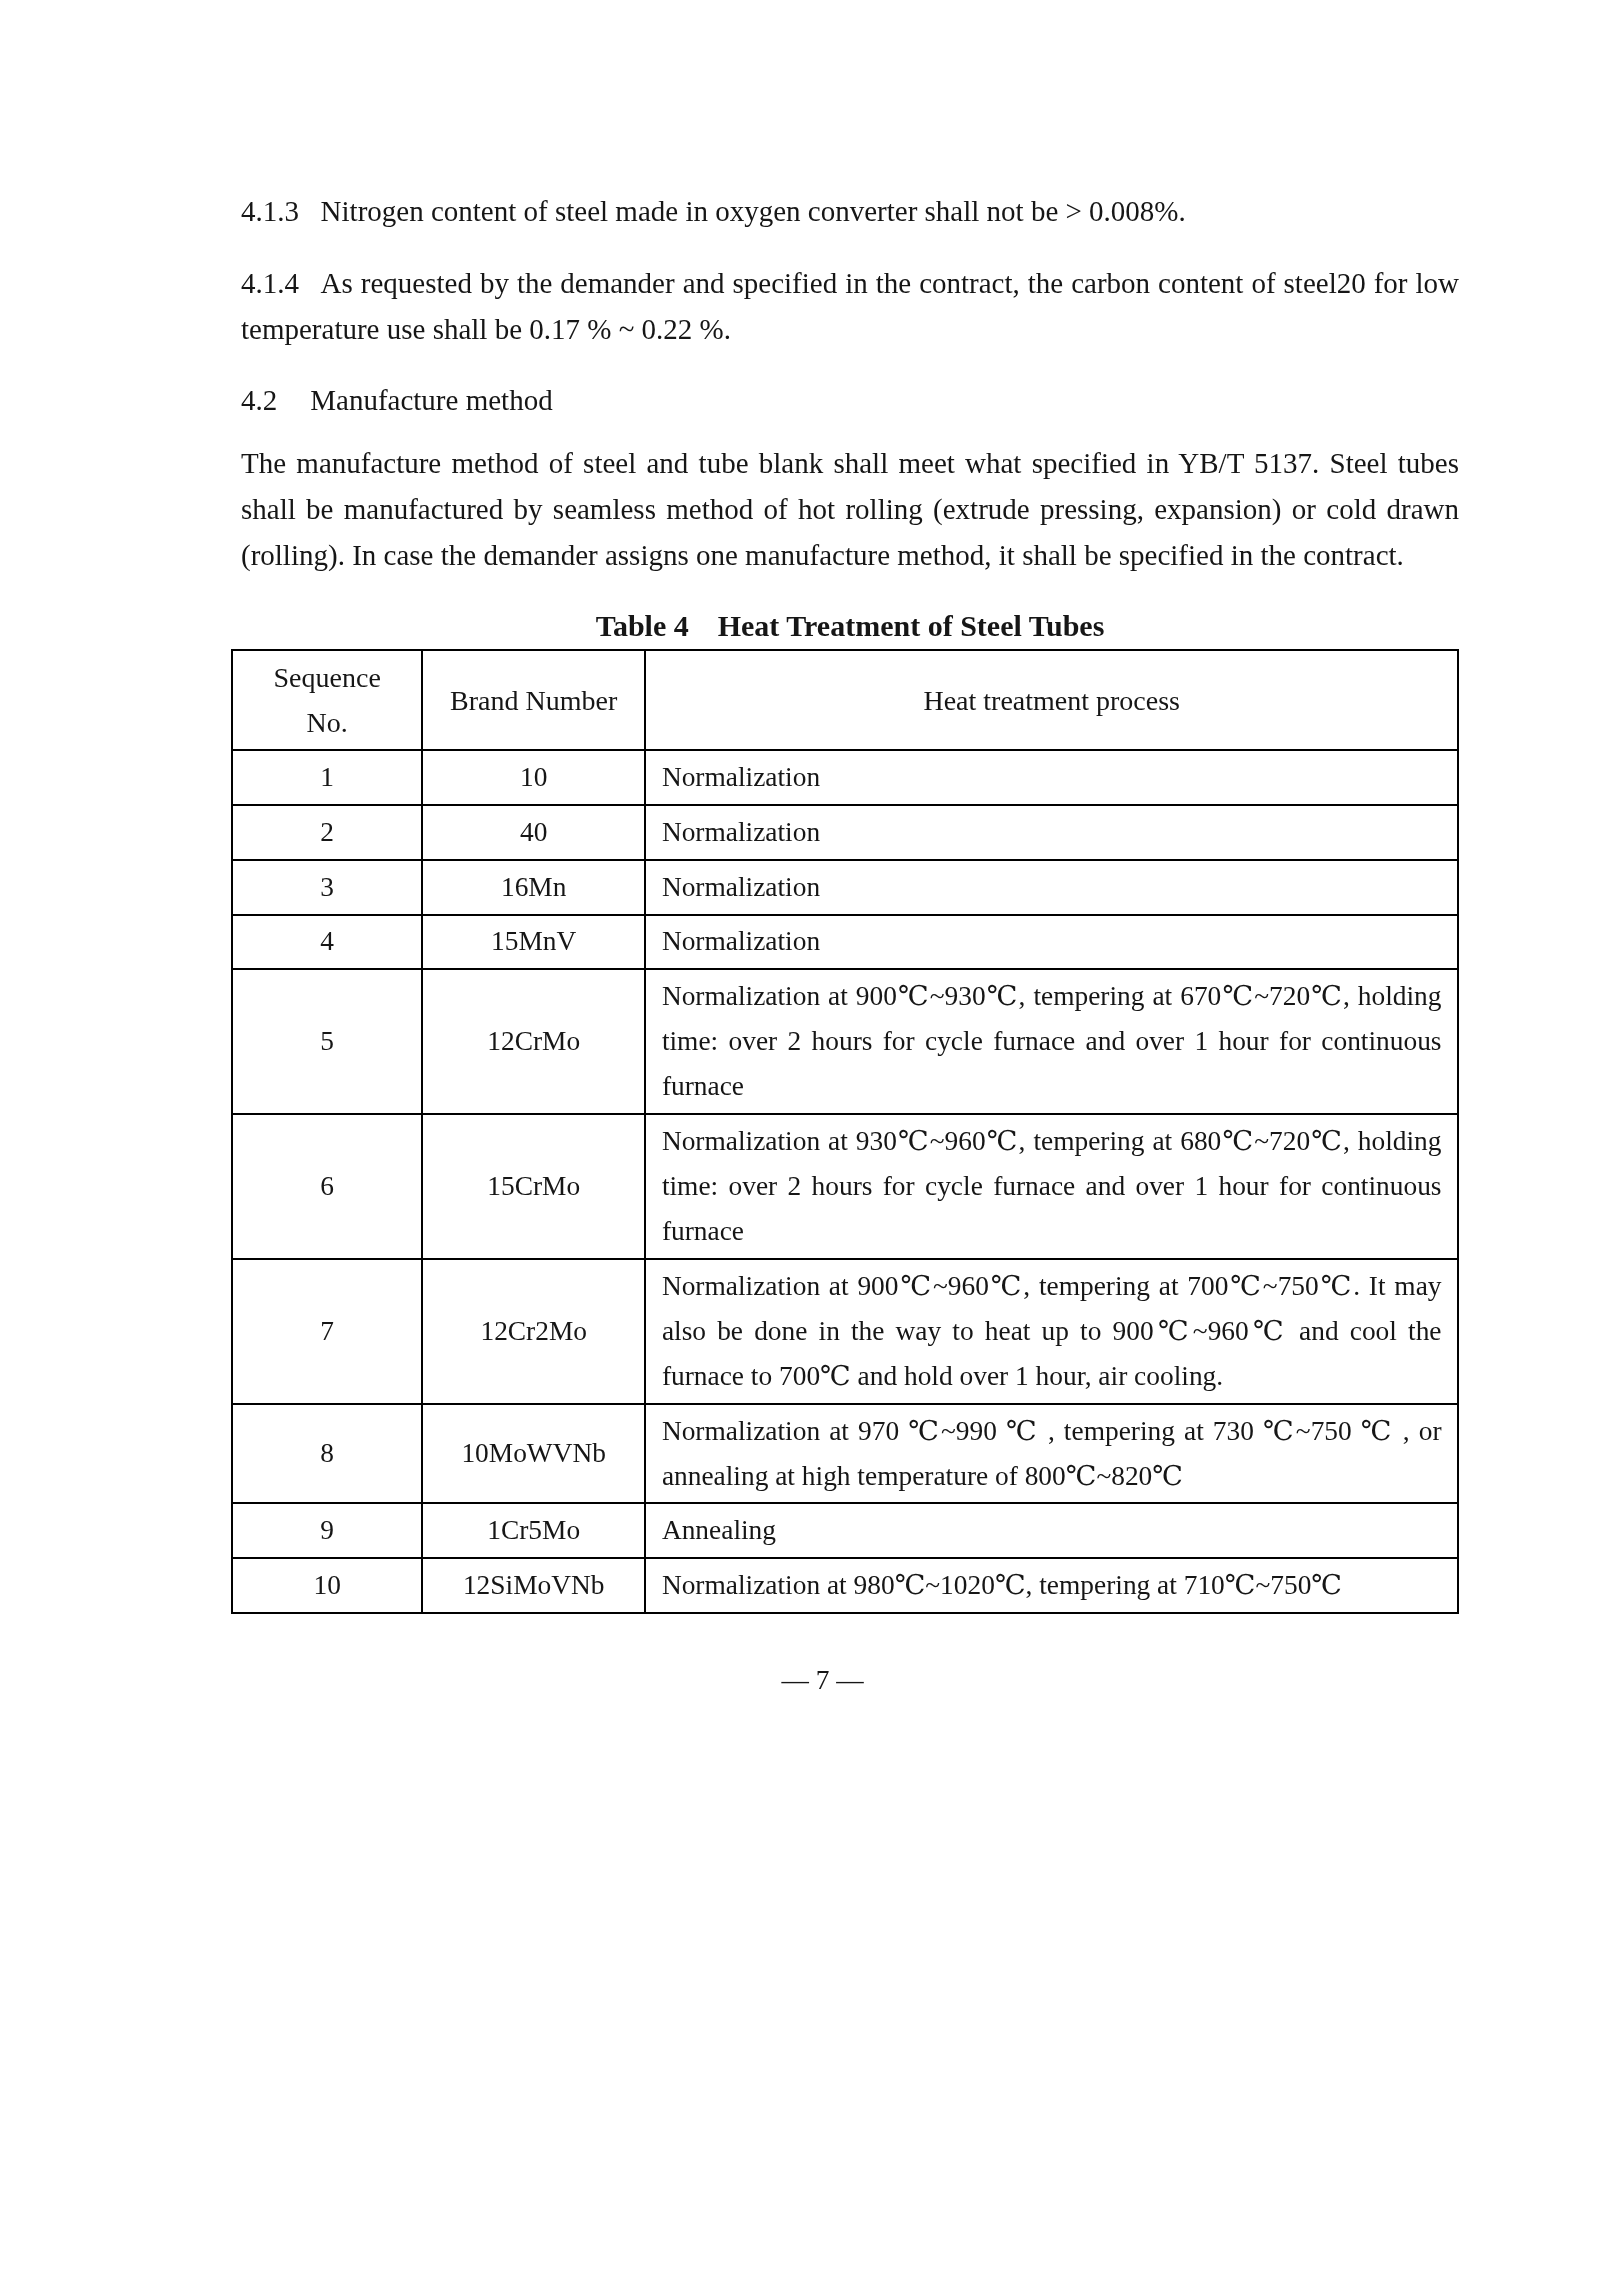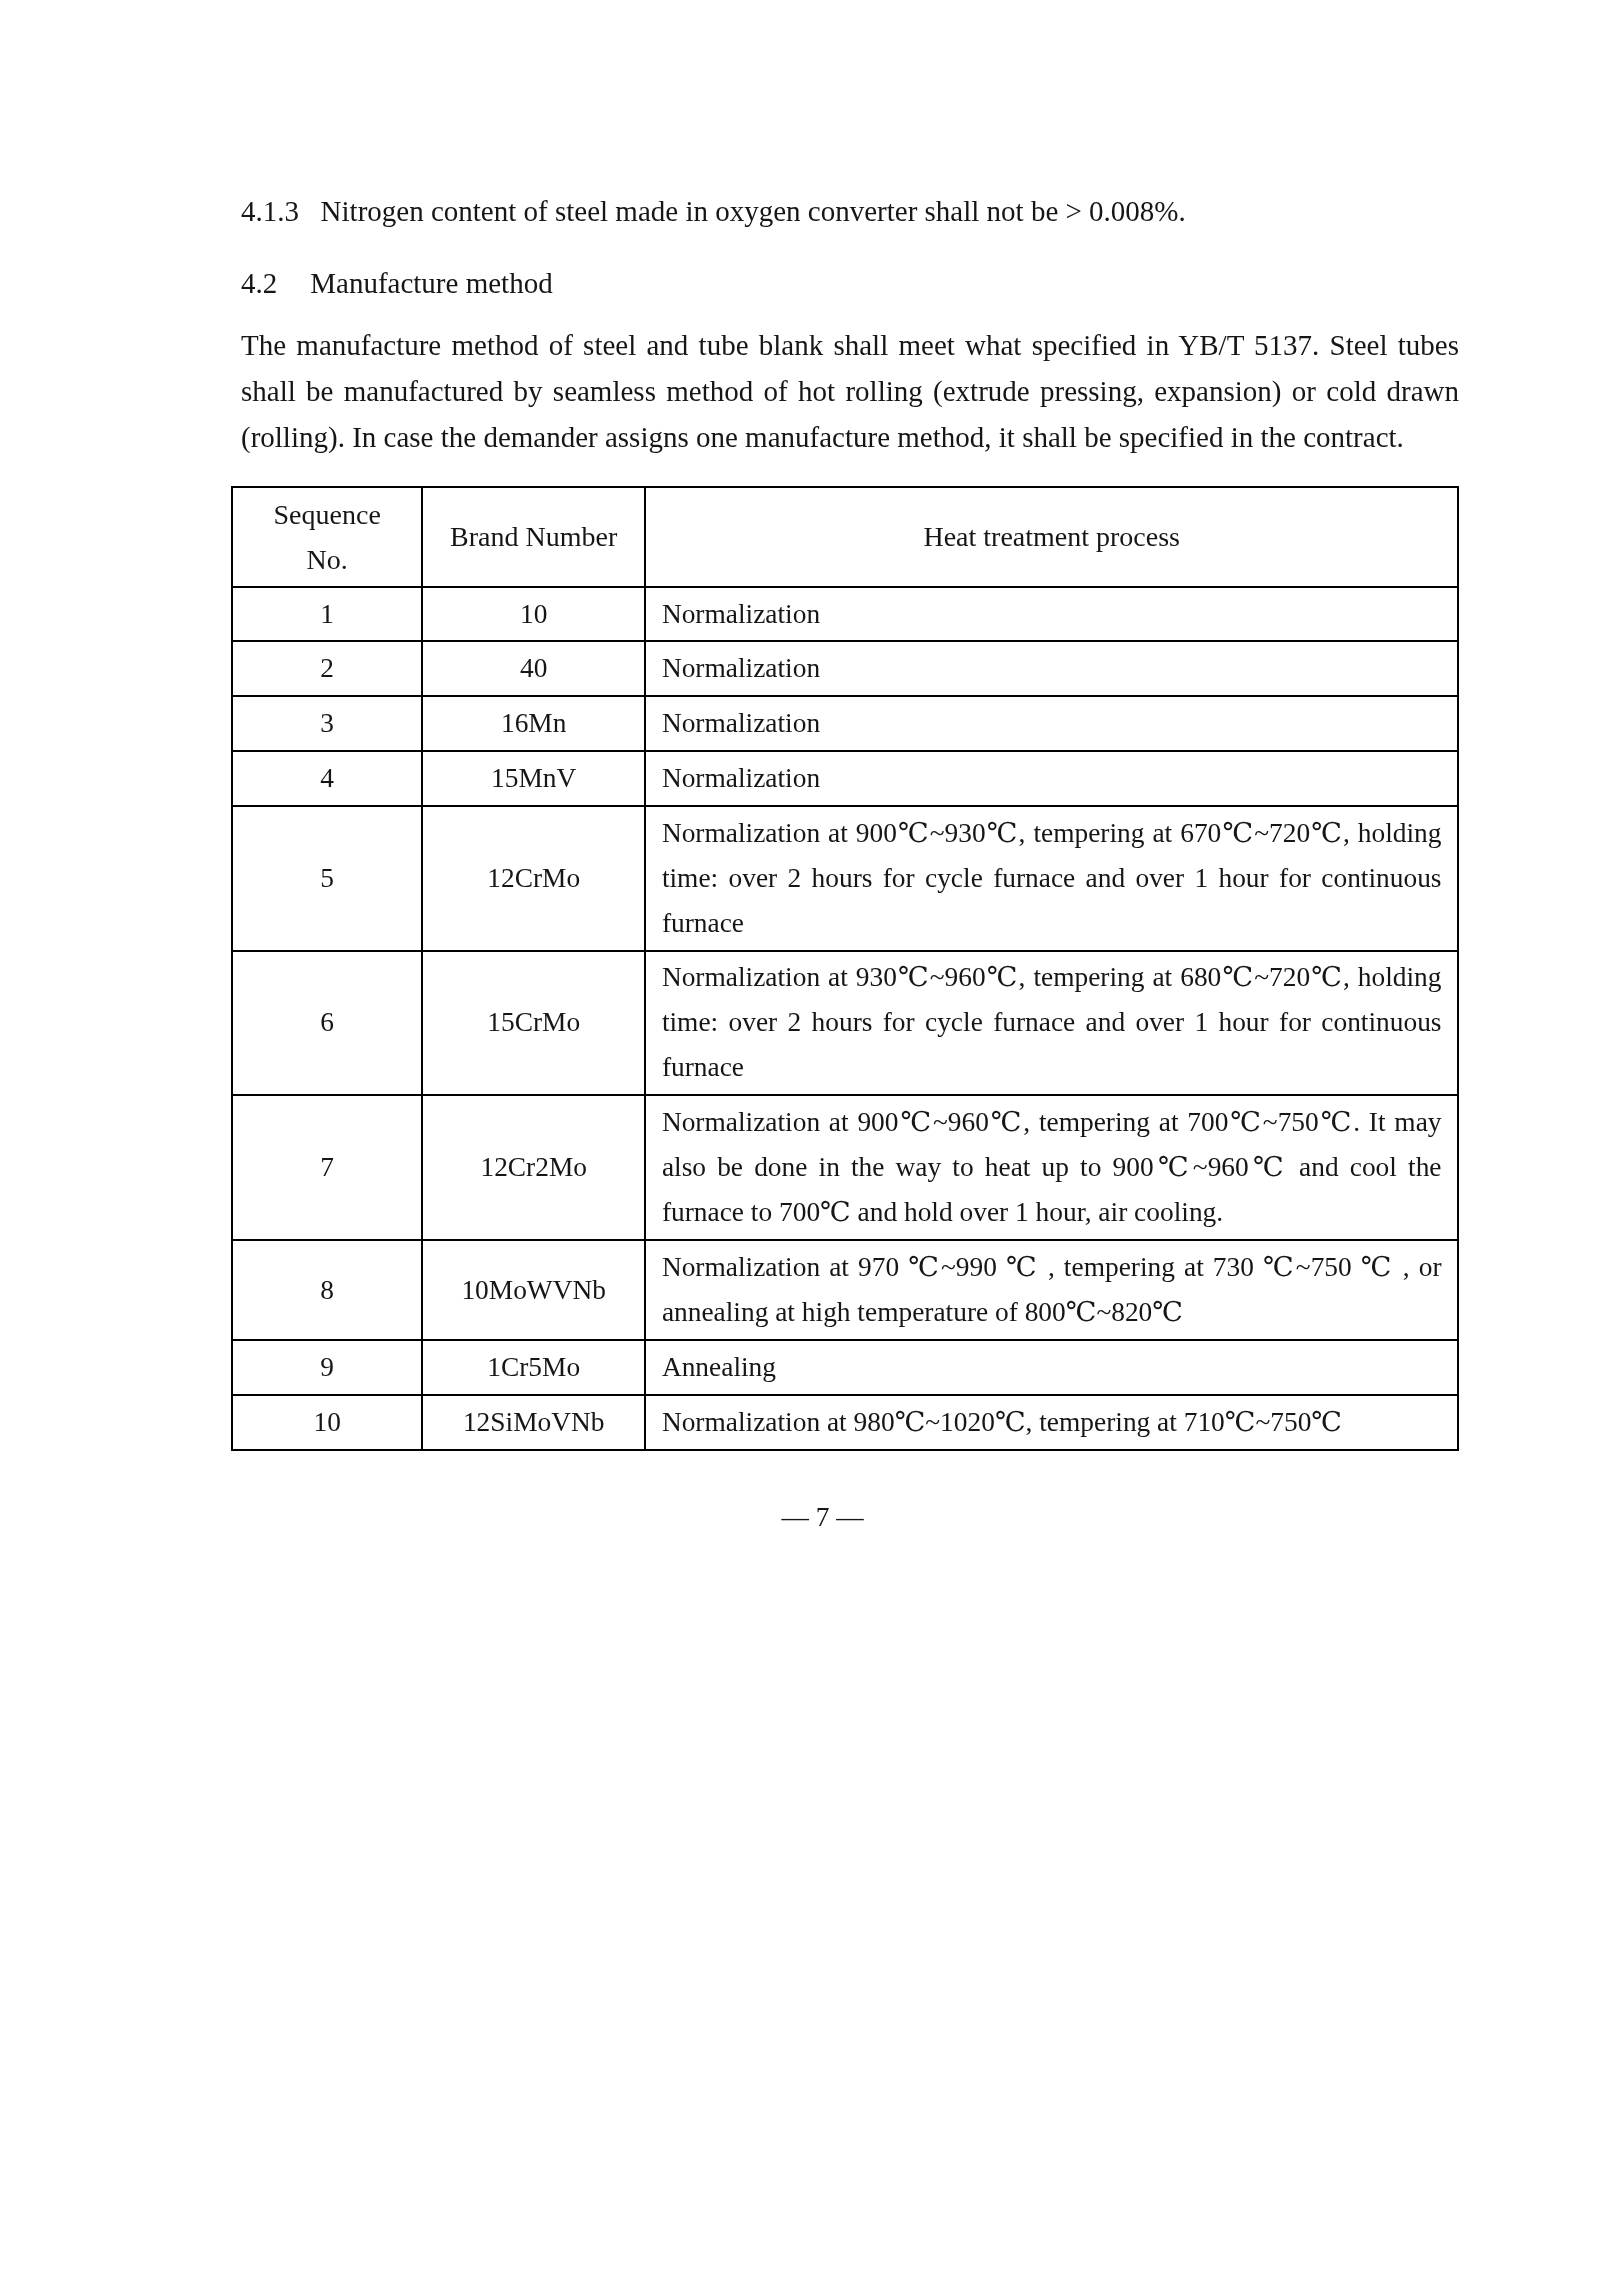--- a/index.html
+++ b/index.html
@@ -92,28 +92,30 @@
     transform: translateX(-27.4px);
   }
 </style>
 </head>
 <body>
 
 <div class="page">
 
   <p class="para"><span class="pnum">4.1.3</span><span>Nitrogen content of steel made in oxygen converter shall not be &gt; 0.008%.</span></p>
 
+  <p class="para"><span class="pnum">4.1.4</span><span>As requested by the demander and specified in the contract, the carbon content of steel20 for low temperature use shall be 0.17 % ~ 0.22 %.</span></p>
 
 
   <p class="heading"><span class="pnum">4.2</span><span>Manufacture method</span></p>
 
   <p class="para"><span>The manufacture method of steel and tube blank shall meet what specified in YB/T 5137. Steel tubes shall be manufactured by seamless method of hot rolling (extrude pressing, expansion) or cold drawn (rolling). In case the demander assigns one manufacture method, it shall be specified in the contract.</span></p>
 
 
 
+  <div class="caption"><span class="cap-label">Table 4</span><span>Heat Treatment of Steel Tubes</span></div>
 
   <table class="httable">
     <colgroup>
       <col style="width:190px">
       <col style="width:223px">
       <col>
     </colgroup>
     <thead>
       <tr>
         <td class="hdr-seq">Sequence

